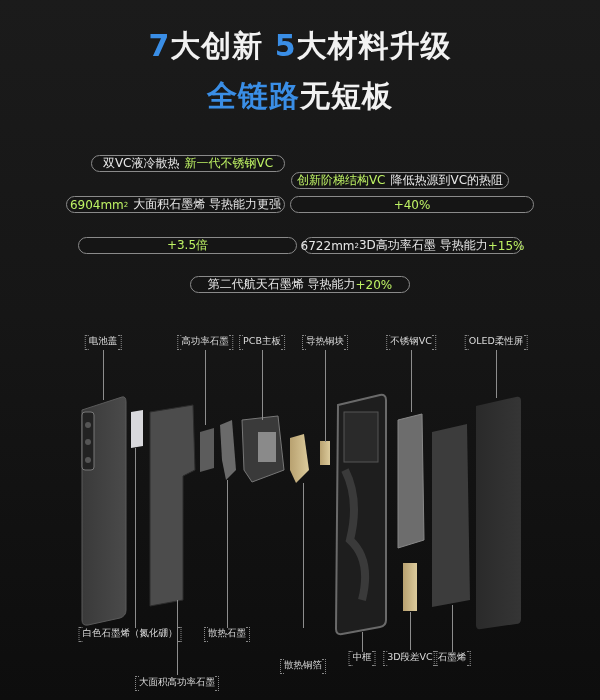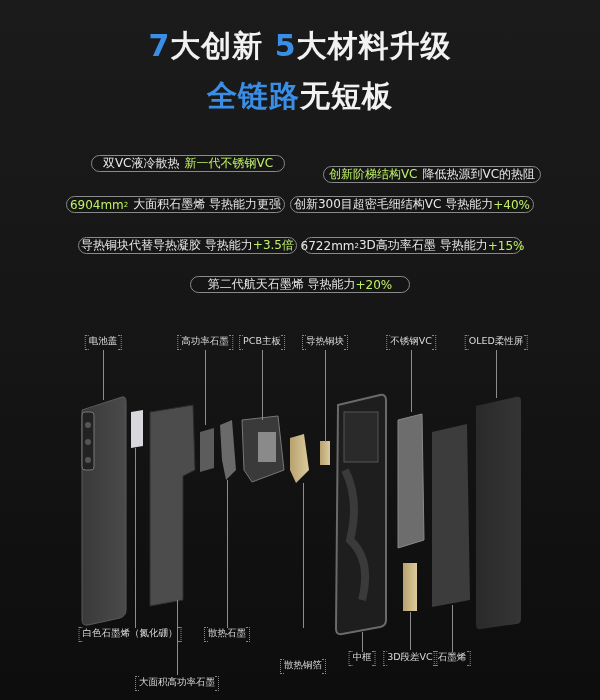--- a/index.html
+++ b/index.html
@@ -36,37 +36,35 @@
 </div>
 <div class="title t2">
   <span class="blue">全链路</span><span>无短板</span>
 </div>
 
 <div class="pill" style="left:91px;top:155px;width:194px;">
   <span>双VC液冷散热</span>
     <span class="sp"></span>
     <span class="b">新一代不锈钢VC</span>
 </div>
-<div class="pill" style="left:291px;top:166px;width:218px;margin-left:32px;">
+<div class="pill" style="left:291px;top:172px;width:218px;">
   <span class="b">创新阶梯结构VC</span>
     <span class="sp"></span>
     <span>降低热源到VC的热阻</span>
 </div>
 <div class="pill" style="left:66px;top:196px;width:219px;">
   <span class="b">6904mm</span>
     <sup class="b">2</sup>
     <span class="sp"></span>
     <span>大面积石墨烯 导热能力更强</span>
 </div>
 <div class="pill" style="left:290px;top:196px;width:244px;">
-  <span>创新300目超密毛细结构VC 导热能力</span>
     <span class="b">+40%</span>
 </div>
 <div class="pill" style="left:78px;top:237px;width:219px;">
-  <span>导热铜块代替导热凝胶 导热能力</span>
     <span class="b">+3.5倍</span>
 </div>
 <div class="pill" style="left:303px;top:237px;width:219px;">
   <span>6722mm</span>
     <sup>2</sup>
     <span class="sp"></span>
     <span>3D高功率石墨 导热能力</span>
     <span class="b">+15%</span>
 </div>
 <div class="pill" style="left:190px;top:276px;width:220px;">

